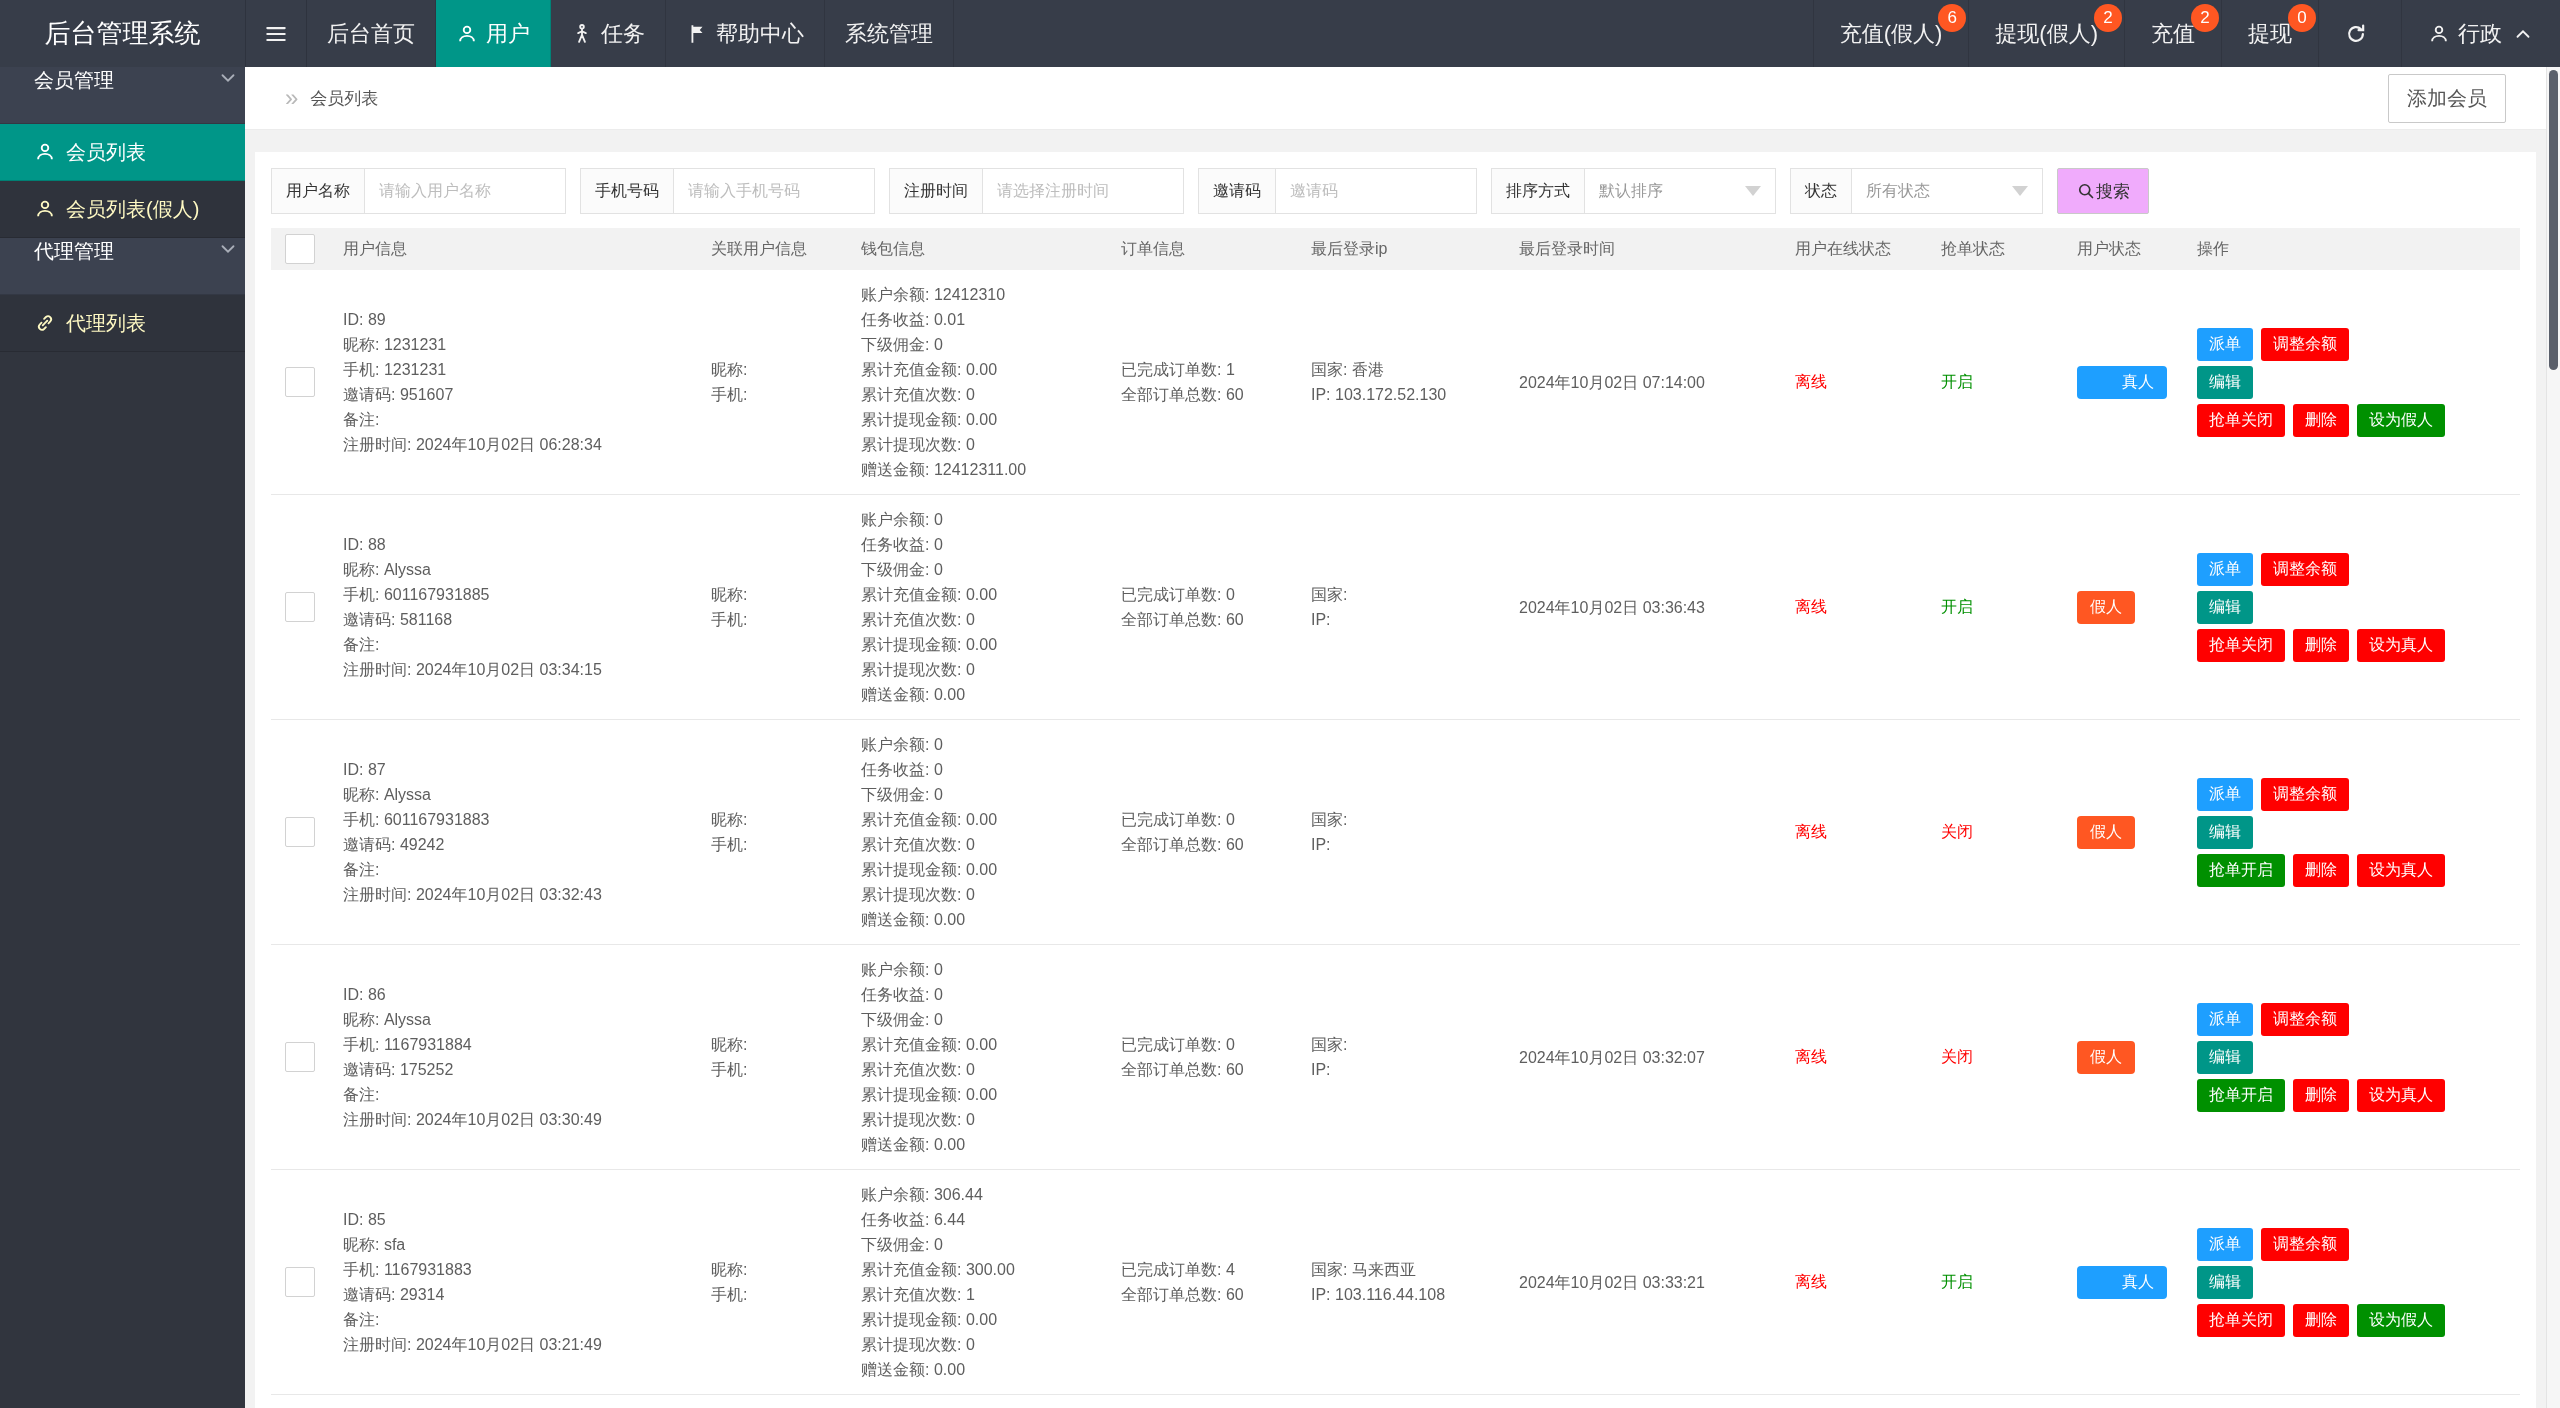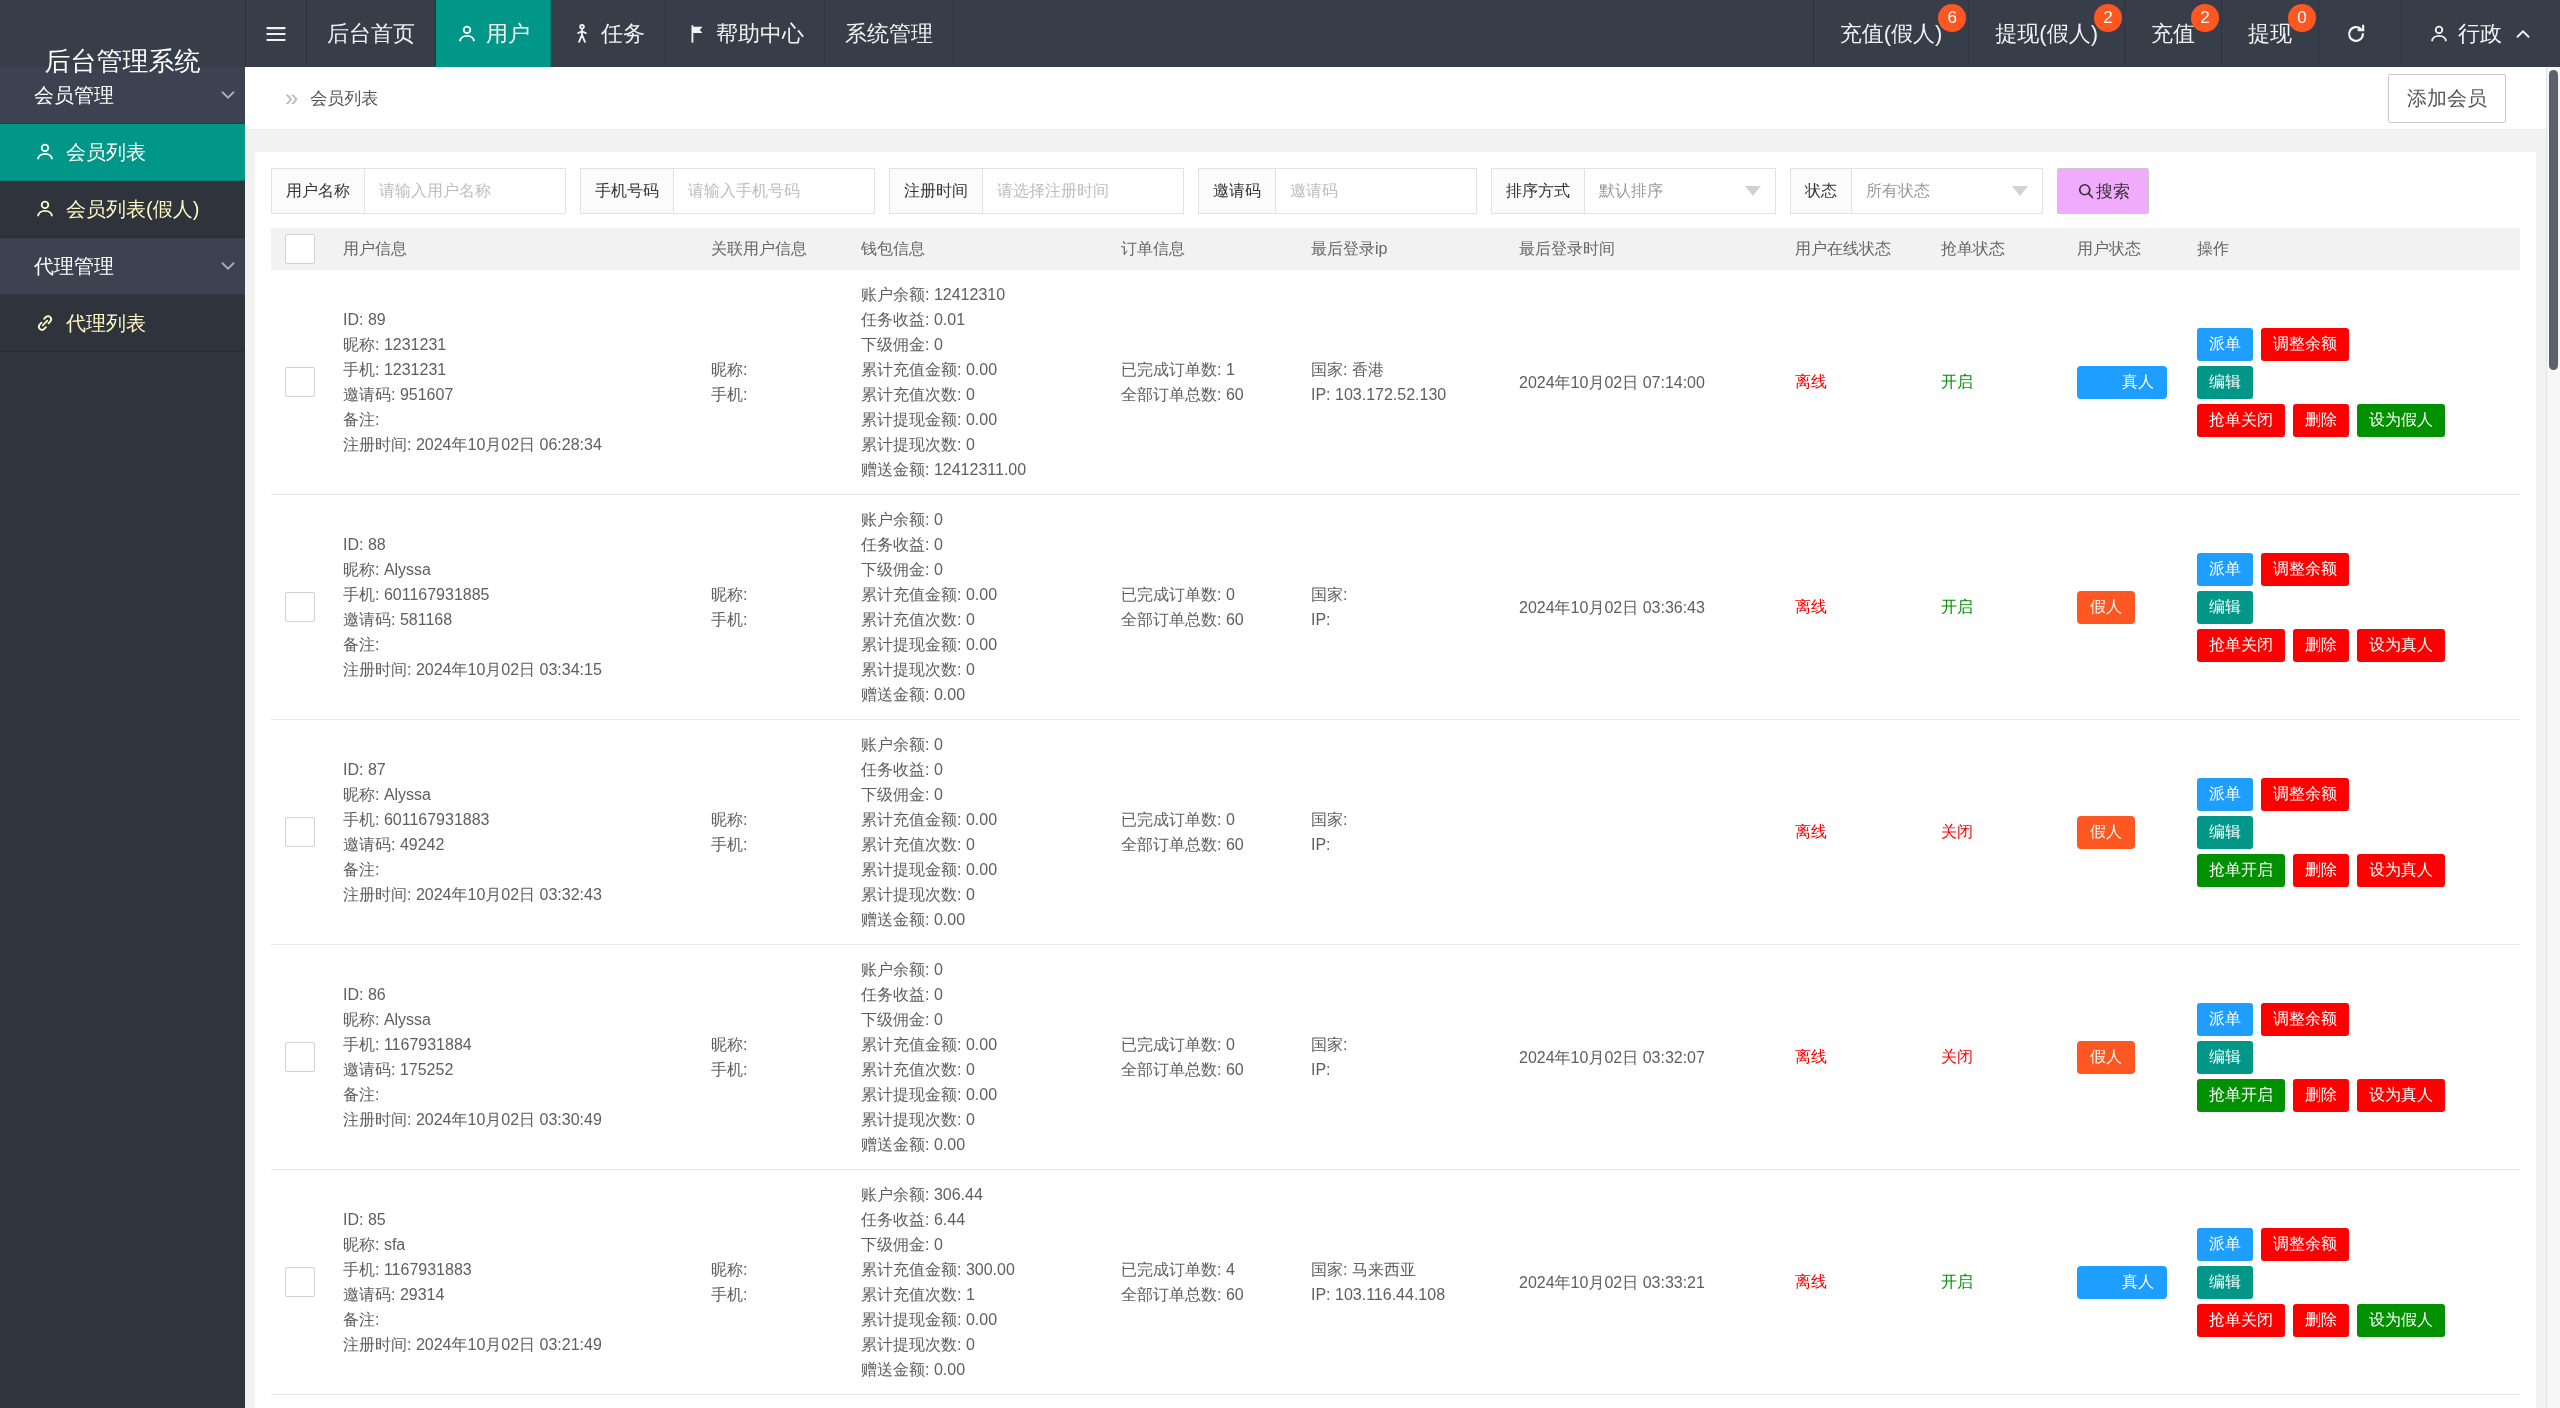--- a/index.html
+++ b/index.html
@@ -7,35 +7,35 @@
     --teal:#009688; --green:#009000; --orange:#ff5722;
   }
   *{box-sizing:border-box;}
   html,body{margin:0;padding:0;}
   body{
     width:2560px;height:1408px;overflow:hidden;position:relative;
     background:#f2f2f2;font-family:"Liberation Sans","DejaVu Sans",sans-serif;color:#5e5e5e;
   }
   
   .topbar{position:absolute;top:0;left:0;width:2560px;height:67px;background:var(--topbar_bg);display:flex;align-items:stretch;color:#f2f2f2;z-index:20;}
-  .logo{width:245px;line-height:67px;text-align:center;font-size:26px;color:#fff;white-space:nowrap;margin-top:28px;}
+  .logo{width:245px;line-height:67px;text-align:center;font-size:26px;color:#fff;white-space:nowrap;}
   .hamb{width:62px;display:flex;align-items:center;justify-content:center;border-left:1px solid rgba(0,0,0,.15);border-right:1px solid rgba(0,0,0,.15);cursor:pointer;}
   .nav{display:flex;align-items:stretch;}
   .nav-item{display:flex;align-items:center;padding:0 20px;font-size:22px;cursor:pointer;border-right:1px solid rgba(0,0,0,.12);white-space:nowrap;}
   .nav-item .icn{margin-right:8px;}
   .nav-item.active{background:var(--accent);color:#fff;}
   .tb-right{margin-left:auto;display:flex;align-items:stretch;}
   .tb-item{display:flex;align-items:center;padding:0 26px;font-size:22px;position:relative;cursor:pointer;border-left:1px solid rgba(0,0,0,.12);white-space:nowrap;}
   .nbadge{position:absolute;top:4px;right:2px;min-width:28px;height:28px;line-height:28px;border-radius:14px;background:var(--orange);color:#fff;font-size:17px;text-align:center;padding:0 3px;}
   .tb-item .icn{margin-right:8px;}
   .tb-item .chev-up{margin-left:10px;margin-right:0;}
   .icn svg{width:22px;height:22px;display:block;}
   
   .sidebar{position:absolute;left:0;top:67px;bottom:0;width:245px;background:#31353e;z-index:10;}
-  .side-group{height:57px;display:flex;align-items:center;padding:0 6px 0 34px;background:#3c4250;color:#fff;font-size:20px;border-bottom:1px solid rgba(0,0,0,.15);cursor:pointer;}
+  .side-group{height:57px;display:flex;padding:0 6px 0 34px;background:#3c4250;color:#fff;font-size:20px;border-bottom:1px solid rgba(0,0,0,.15);cursor:pointer;}
   .side-group .chev{margin-left:auto;color:#a9aeb8;}
   .side-item{height:57px;display:flex;align-items:center;padding-left:34px;background:#2f333c;color:#fef9c3;font-size:20px;border-bottom:1px solid rgba(0,0,0,.15);cursor:pointer;}
   .side-item .icn{margin-right:10px;}
   .side-item.active{background:var(--accent);color:#fff;}
   
   .main{position:absolute;left:245px;top:67px;right:14px;bottom:0;overflow:hidden;background:#f2f2f2;}
   .crumb-bar{height:63px;background:#fff;display:flex;align-items:center;padding:0 40px;border-bottom:1px solid #ececec;}
   .crumb-icon{color:#b9b9b9;font-size:24px;margin-right:12px;line-height:1;}
   .crumb-text{color:#555;font-size:17px;}
   .add-btn{margin-left:auto;background:#fff;border:1px solid #c9c9c9;border-radius:2px;color:#555;font-size:20px;padding:10px 18px;cursor:pointer;font-family:inherit;}

